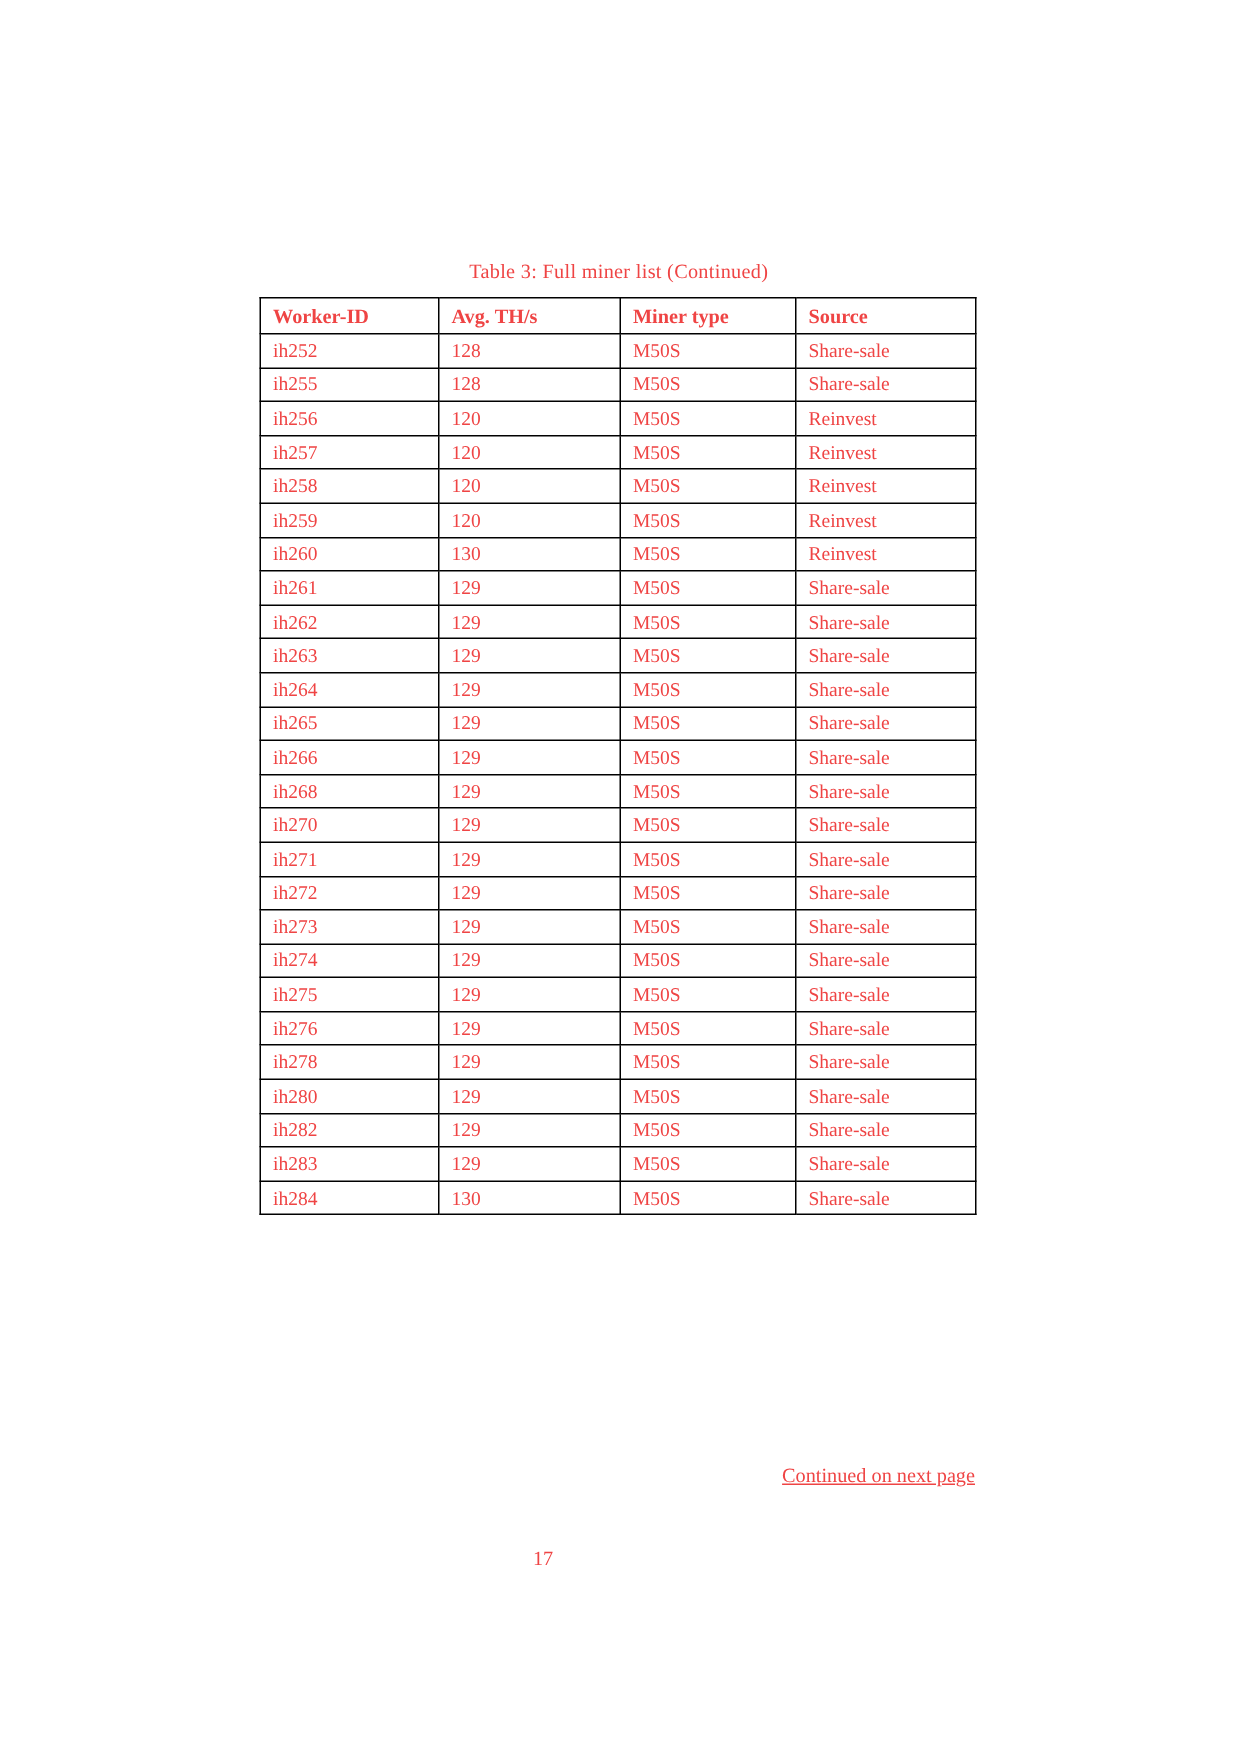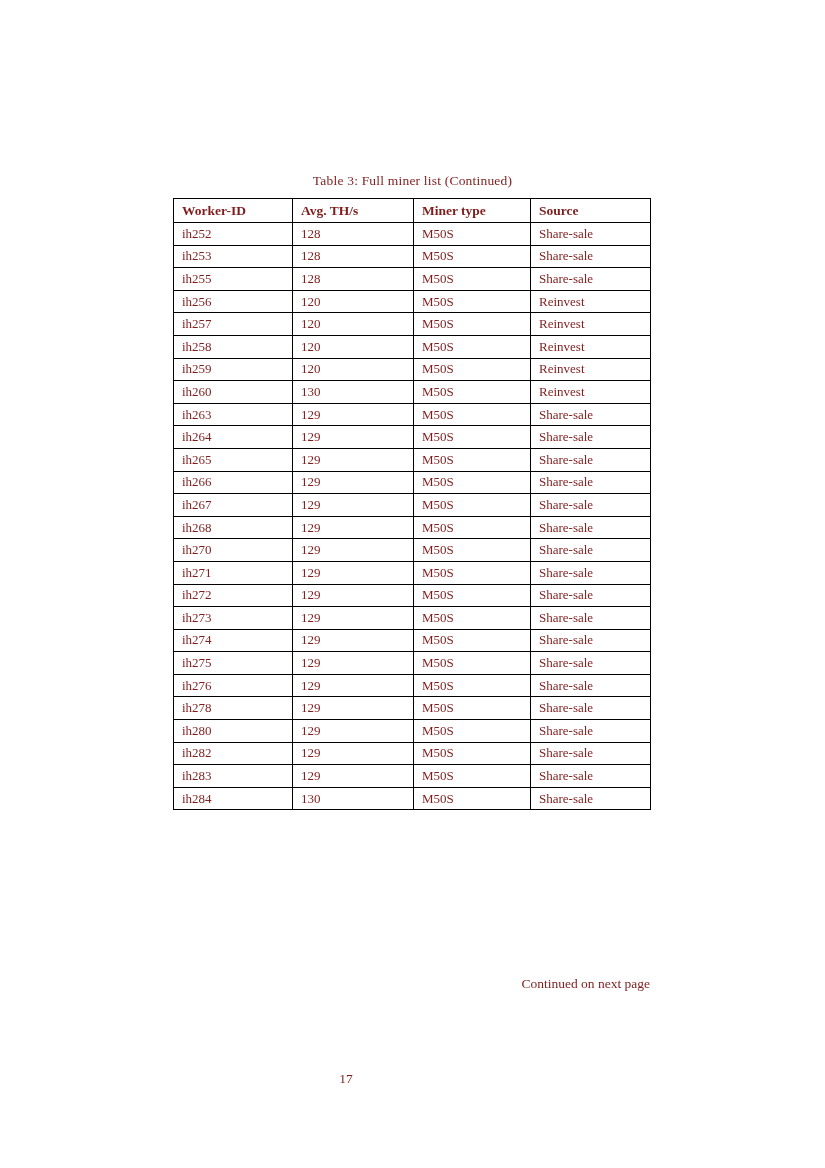--- a/index.html
+++ b/index.html
@@ -6,21 +6,21 @@
     margin: 0;
     padding: 0;
     background: #ffffff;
   }
   .page {
     position: relative;
     width: 825px;
     height: 1168px;
     background: #ffffff;
     font-family: "Liberation Serif", serif;
-    color: #7f1d1d;
+    color: #ef4444;
     overflow: hidden;
   }
   .caption {
     position: absolute;
     top: 173px;
     left: 0;
     width: 825px;
     text-align: center;
     font-size: 13.5px;
     letter-spacing: 0.2px;
@@ -54,29 +54,29 @@
   }
   table.miner-table td {
     height: 21.6px;
   }
   .footer-note {
     position: absolute;
     top: 976px;
     right: 175px;
     font-size: 13.5px;
     text-align: left;
+    text-decoration: underline;
   }
   .page-number {
     position: absolute;
     top: 1031px;
-    left: 0;
+    left: 16px;
     width: 692px;
     text-align: center;
     font-size: 13.5px;
-    margin-top: 40px;
   }
 </style>
 </head>
 <body>
 
 <div class="page">
 
   <div class="caption">Table 3: Full miner list (Continued)</div>
 
   <table class="miner-table">
@@ -95,26 +95,20 @@
         </tr>
     </thead>
     <tbody>
         <tr>
           <td>ih252</td>
           <td>128</td>
           <td>M50S</td>
           <td>Share-sale</td>
         </tr>
         <tr>
-          <td>ih253</td>
-          <td>128</td>
-          <td>M50S</td>
-          <td>Share-sale</td>
-        </tr>
-        <tr>
           <td>ih255</td>
           <td>128</td>
           <td>M50S</td>
           <td>Share-sale</td>
         </tr>
         <tr>
           <td>ih256</td>
           <td>120</td>
           <td>M50S</td>
           <td>Reinvest</td>
@@ -137,45 +131,51 @@
           <td>M50S</td>
           <td>Reinvest</td>
         </tr>
         <tr>
           <td>ih260</td>
           <td>130</td>
           <td>M50S</td>
           <td>Reinvest</td>
         </tr>
         <tr>
+          <td>ih261</td>
+          <td>129</td>
+          <td>M50S</td>
+          <td>Share-sale</td>
+        </tr>
+        <tr>
+          <td>ih262</td>
+          <td>129</td>
+          <td>M50S</td>
+          <td>Share-sale</td>
+        </tr>
+        <tr>
           <td>ih263</td>
           <td>129</td>
           <td>M50S</td>
           <td>Share-sale</td>
         </tr>
         <tr>
           <td>ih264</td>
           <td>129</td>
           <td>M50S</td>
           <td>Share-sale</td>
         </tr>
         <tr>
           <td>ih265</td>
           <td>129</td>
           <td>M50S</td>
           <td>Share-sale</td>
         </tr>
         <tr>
           <td>ih266</td>
-          <td>129</td>
-          <td>M50S</td>
-          <td>Share-sale</td>
-        </tr>
-        <tr>
-          <td>ih267</td>
           <td>129</td>
           <td>M50S</td>
           <td>Share-sale</td>
         </tr>
         <tr>
           <td>ih268</td>
           <td>129</td>
           <td>M50S</td>
           <td>Share-sale</td>
         </tr>

